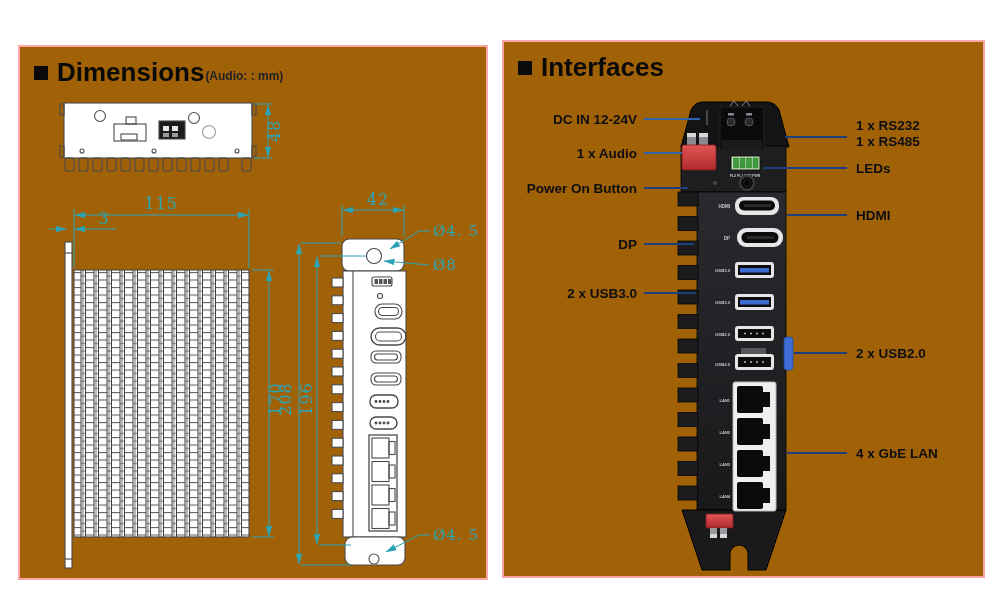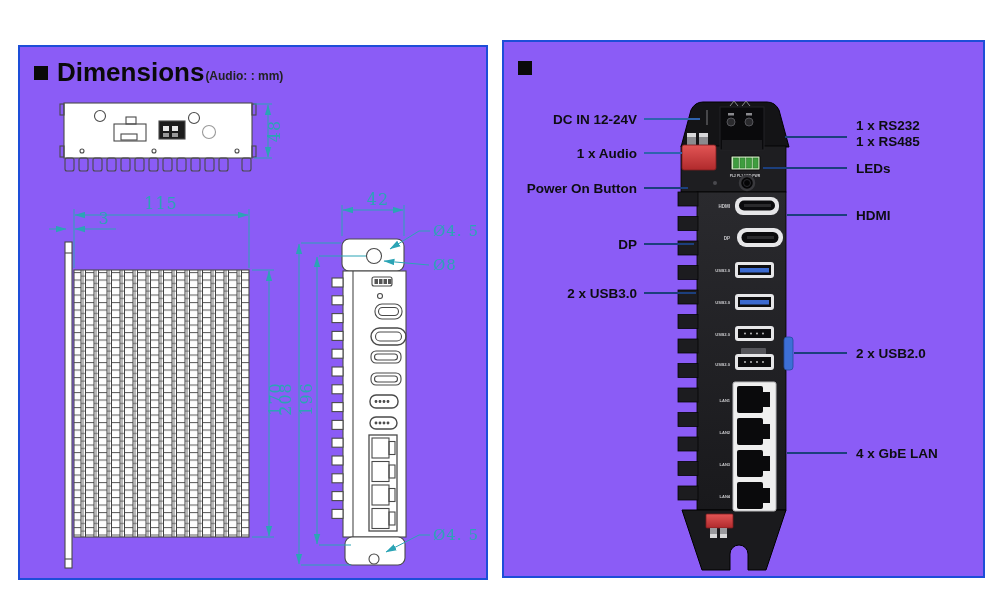--- a/index.html
+++ b/index.html
@@ -1,18 +1,18 @@
 <!DOCTYPE html>
 <html><head>
 <meta charset="utf-8">
 <style>
   html,body{margin:0;padding:0;background:#ffffff;}
   #stage{position:relative;width:1000px;height:613px;background:#ffffff;overflow:hidden;
          font-family:"Liberation Sans",sans-serif;}
-  .panel{position:absolute;border:2px solid #1d4ed8;background:#8b5cf6;box-sizing:border-box;text-align:center;}
+  .panel{position:absolute;border:2px solid #fca5a5;background:#a16207;box-sizing:border-box;text-align:center;}
   #panel-left{left:18px;top:45px;width:470px;height:535px;}
   #panel-right{left:502px;top:40px;width:483px;height:538px;}
   .panel-header{position:absolute;left:14px;top:10px;display:flex;align-items:flex-start;z-index:5;}
   .bullet{width:14px;height:14px;background:#0a0a0a;margin-top:9px;margin-right:9px;flex:0 0 auto;}
   .ptitle{font-size:26px;font-weight:bold;color:#0a0a0a;line-height:1.2;letter-spacing:0px;}
   .unote{font-size:12px;font-weight:bold;color:#222;margin-top:12px;margin-left:1px;}
   svg{position:absolute;left:0;top:0;}
   .dimtxt{font-family:"DejaVu Serif",serif;font-size:16px;fill:#2ba4b5;letter-spacing:1px;}
   .diatxt{font-family:"DejaVu Serif",serif;font-size:15px;fill:#2ba4b5;letter-spacing:1px;}
   .calltxt{font-family:"Liberation Sans",sans-serif;font-size:13.5px;font-weight:bold;fill:#0d0d12;}
@@ -206,20 +206,21 @@
         <line x1="399" y1="488" x2="410" y2="488"></line>
         <line x1="399" y1="488" x2="366" y2="505" marker-end="url(#ar)"></line>
         <text class="diatxt" x="413" y="493" stroke="none">Ø4. 5</text>
       </g>
     </svg>
   </div>
 
   <div class="panel" id="panel-right">
     <div class="panel-header">
       <div class="bullet"></div>
+      <div class="ptitle">Interfaces</div>
     </div>
 
     <svg width="479" height="534" viewBox="0 0 479 534">
       <defs>
         <linearGradient id="bodyg" x1="0" y1="0" x2="0" y2="1">
           <stop offset="0" stop-color="#2a2a2e"></stop>
             <stop offset="1" stop-color="#19191c"></stop>
         </linearGradient>
         <linearGradient id="redg" x1="0" y1="0" x2="0" y2="1">
           <stop offset="0" stop-color="#e25555"></stop>

